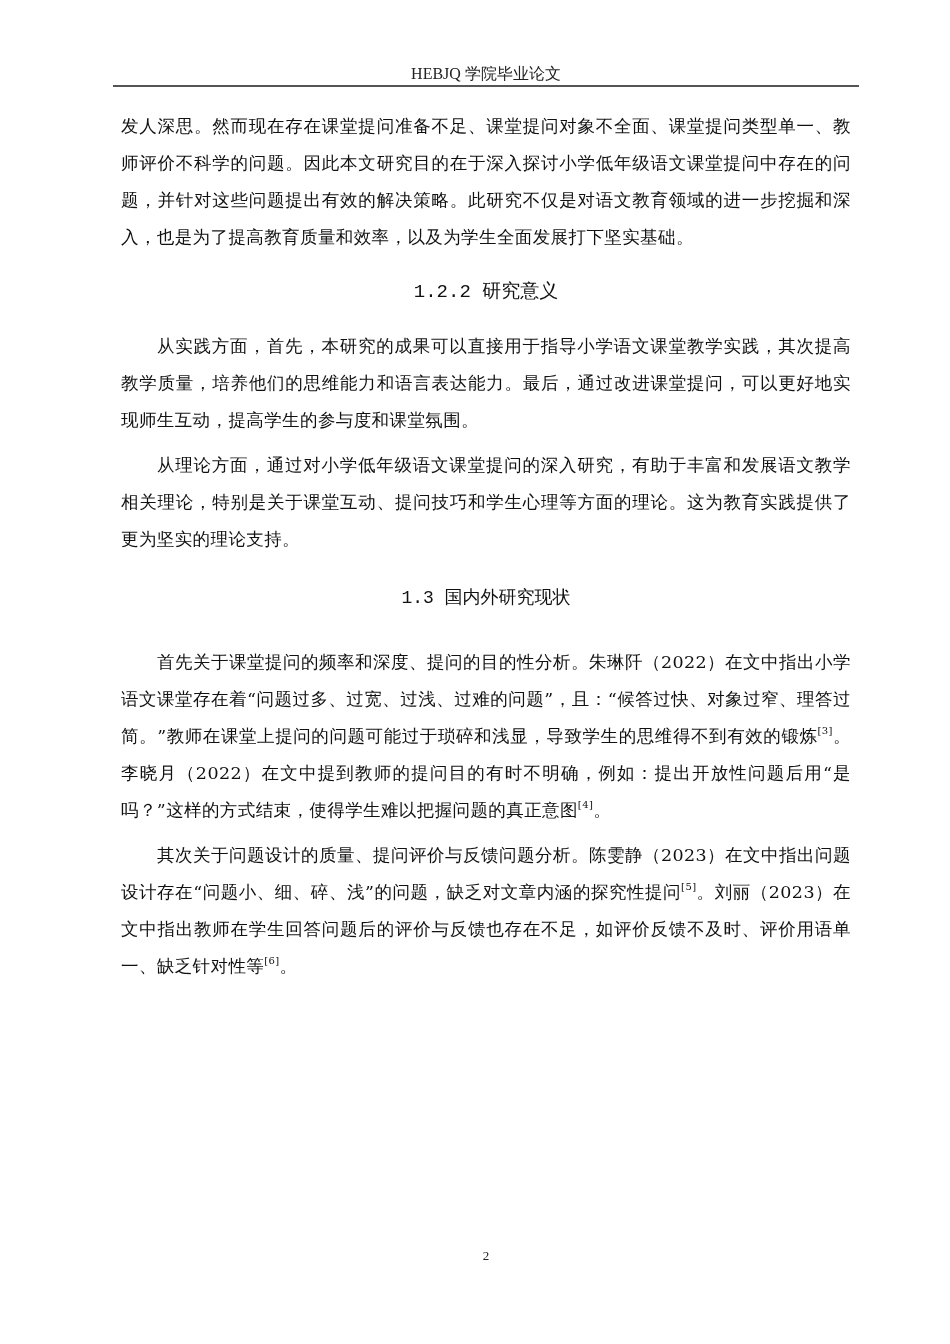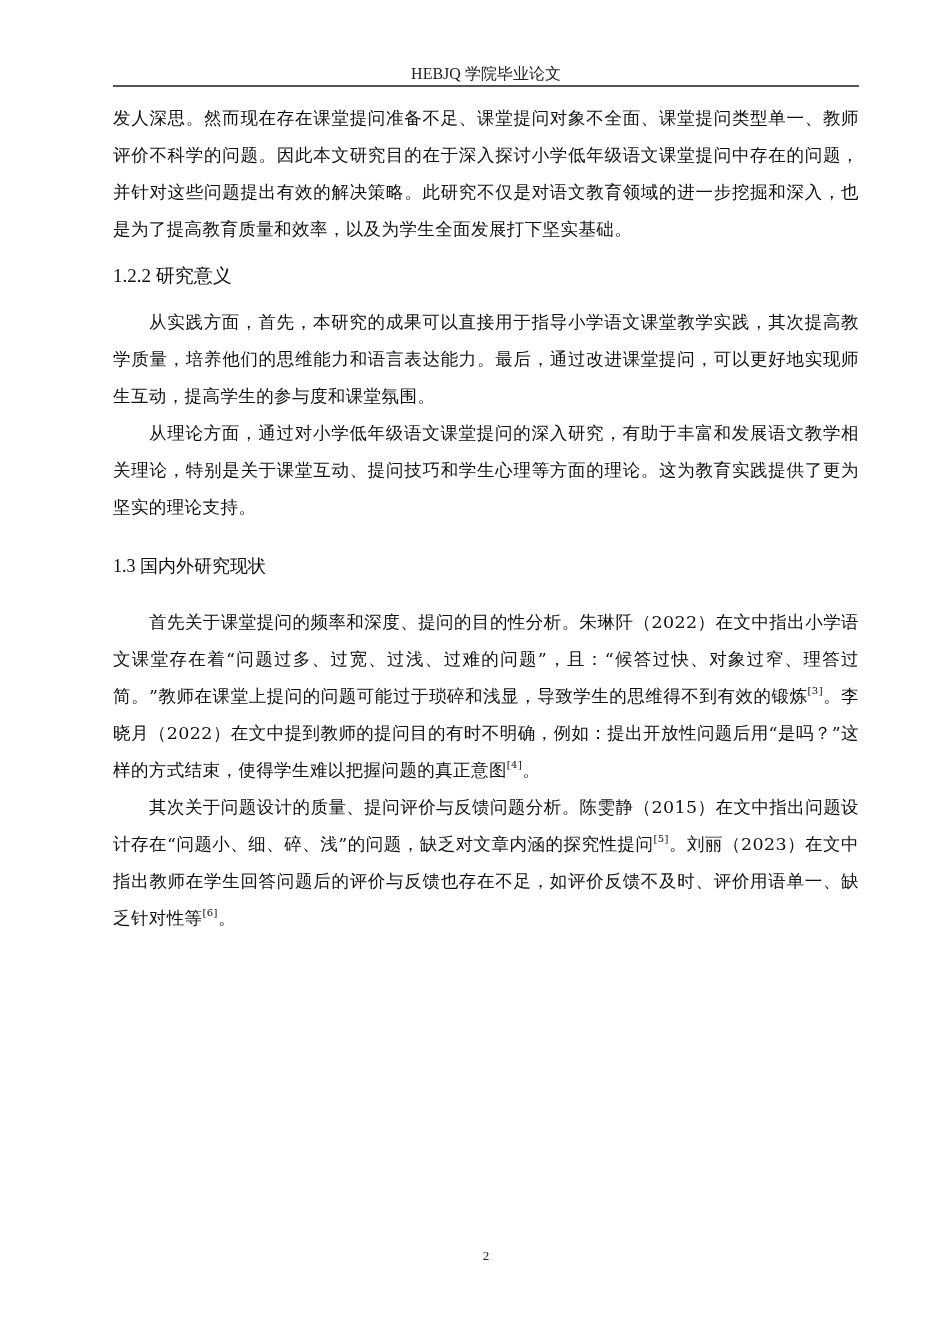--- a/index.html
+++ b/index.html
@@ -2,24 +2,24 @@
 <html><head>
   <meta charset="utf-8">
   <style>
     html, body { margin:0; padding:0; background:#ffffff; }
     body { width:950px; height:1344px; position:relative; overflow:hidden;
            font-family:"DejaVu Serif","Liberation Serif",serif; color:#111; }
     .header { position:absolute; left:113px; top:64px; width:746px; text-align:center;
               font-family:"Liberation Serif",serif; font-size:16px; color:#222; }
     .header-rule { position:absolute; left:113px; top:85px; width:746px; height:2px; background:#555; }
     .content { position:absolute; left:113px; top:100px; width:746px; }
-    p { margin:0; font-size:17.5px; line-height:37px; text-align:justify; letter-spacing:0.4px; }
+    p { margin:8px; font-size:17.5px; line-height:37px; text-align:justify; letter-spacing:0.4px; }
     p.indent { text-indent:36px; }
     sup { font-size:10px; vertical-align:8px; line-height:0; }
-    h3 { margin:0; font-family:Liberation Serif, serif; font-weight:normal; }
+    h3 { margin:0; font-family:Liberation Mono, monospace; font-weight:normal;text-align:center; }
     .h-122 { font-size:19px; height:56px; line-height:56px; margin-top:0px; }
     .h-13 { font-size:18px; height:70px; line-height:64px; margin-top:8px; }
     .h-131 { font-size:19px; height:58px; line-height:46px; }
     .page-number { position:absolute; left:113px; width:746px; top:1248px; text-align:center;
                    font-family:"Liberation Serif",serif; font-size:13px; color:#222; }
   </style>
 </head>
 <body>
 
 <div class="header">HEBJQ 学院毕业论文</div>
@@ -31,17 +31,17 @@
   <h3 class="h-122">1.2.2 研究意义</h3>
 
   <p class="indent">从实践方面，首先，本研究的成果可以直接用于指导小学语文课堂教学实践，其次提高教学质量，培养他们的思维能力和语言表达能力。最后，通过改进课堂提问，可以更好地实现师生互动，提高学生的参与度和课堂氛围。</p>
   <p class="indent">从理论方面，通过对小学低年级语文课堂提问的深入研究，有助于丰富和发展语文教学相关理论，特别是关于课堂互动、提问技巧和学生心理等方面的理论。这为教育实践提供了更为坚实的理论支持。</p>
 
   <h3 class="h-13">1.3 国内外研究现状</h3>
 
 
   <p class="indent"><span>首先关于课堂提问的频率和深度、提问的目的性分析。朱琳阡（2022）在文中指出小学语文课堂存在着“问题过多、过宽、过浅、过难的问题”，且：“候答过快、对象过窄、理答过简。”教师在课堂上提问的问题可能过于琐碎和浅显，导致学生的思维得不到有效的锻炼</span><sup>[3]</sup><span>。李晓月（2022）在文中提到教师的提问目的有时不明确，例如：提出开放性问题后用“是吗？”这样的方式结束，使得学生难以把握问题的真正意图</span><sup>[4]</sup><span>。</span></p>
 
-  <p class="indent"><span>其次关于问题设计的质量、提问评价与反馈问题分析。陈雯静（2015）在文中指出问题设计存在“问题小、细、碎、浅”的问题，缺乏对文章内涵的探究性提问</span><sup>[5]</sup><span>。刘丽（2023）在文中指出教师在学生回答问题后的评价与反馈也存在不足，如评价反馈不及时、评价用语单一、缺乏针对性等</span><sup>[6]</sup><span>。</span></p>
+  <p class="indent"><span>其次关于问题设计的质量、提问评价与反馈问题分析。陈雯静（2023）在文中指出问题设计存在“问题小、细、碎、浅”的问题，缺乏对文章内涵的探究性提问</span><sup>[5]</sup><span>。刘丽（2023）在文中指出教师在学生回答问题后的评价与反馈也存在不足，如评价反馈不及时、评价用语单一、缺乏针对性等</span><sup>[6]</sup><span>。</span></p>
 
 </div>
 
 <div class="page-number">2</div>
 
 </body></html>

